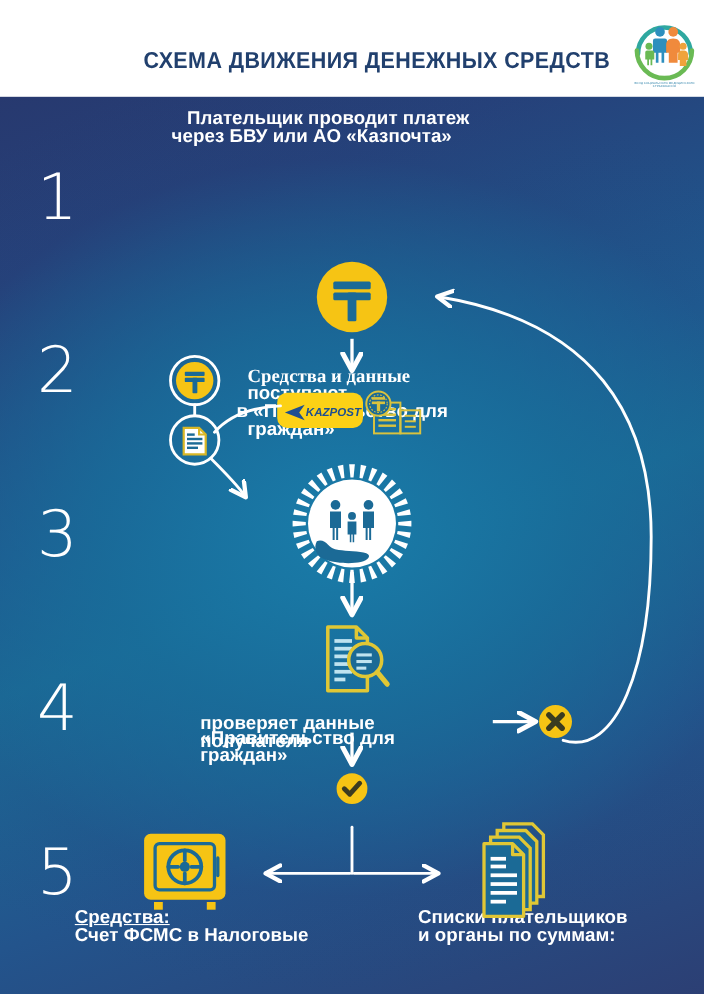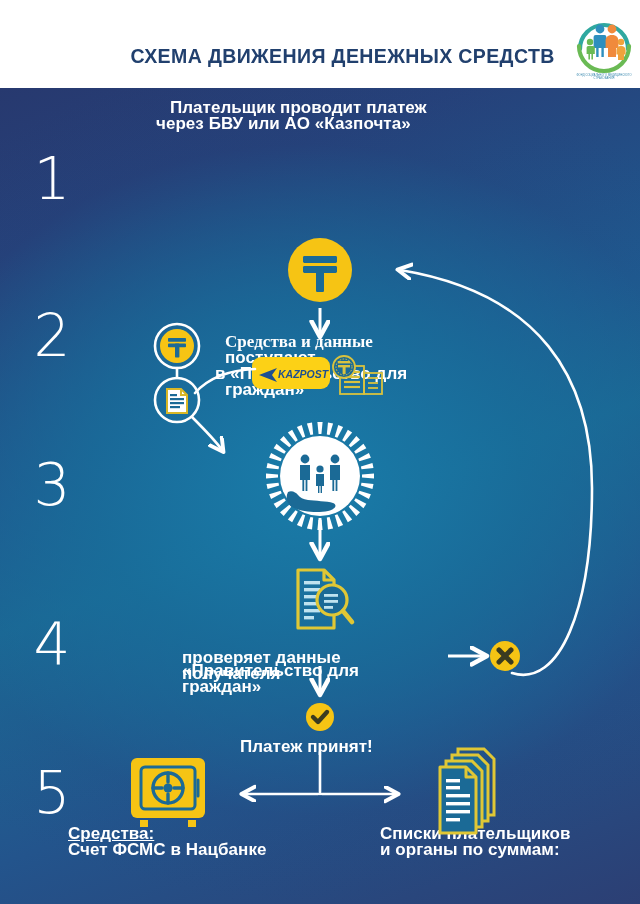--- a/index.html
+++ b/index.html
@@ -129,24 +129,23 @@
 
     <div class="cap" style="left:225px; top:246px; width:180px;font-family:Liberation Serif, serif;">Средства и данные</div>
     <div class="cap" style="left:225px; top:262px; width:180px;">поступают</div>
     <div class="cap" style="left:215px; top:278px; width:200px;">в «Правительство для</div>
     <div class="cap" style="left:225px; top:294px; width:180px;">граждан»</div>
 
     <div class="cap" style="left:182px; top:575px; width:256px;">«Правительство для граждан»</div>
     <div class="cap" style="left:182px; top:562px; width:256px;">проверяет данные получателя</div>
 
 
-    <div class="cap" style="left:240px; top:651px; width:160px;">Платеж принят!</div>
 
     <div class="cap" style="left:68px; top:738px; width:200px;text-decoration:underline;">Средства:</div>
-    <div class="cap" style="left:68px; top:754px; width:224px;">Счет ФСМС в Нацбанке</div>
+    <div class="cap" style="left:68px; top:754px; width:224px;">Счет ФСМС в Налоговые</div>
 
     <div class="cap" style="left:380px; top:738px; width:224px;">Списки плательщиков</div>
     <div class="cap" style="left:380px; top:754px; width:224px;">и органы по суммам:</div>
 
     <svg class="ovl" viewBox="0 0 640 816">
 
       <defs>
         <marker id="arwWhite" markerWidth="7" markerHeight="7" refX="4.6" refY="3.2" orient="auto">
           <path d="M0.4,0.4 L5.6,3.2 L0.4,6.0" fill="none" stroke="#ffffff" stroke-width="1.5" stroke-linecap="round" stroke-linejoin="round"></path>
         </marker>

